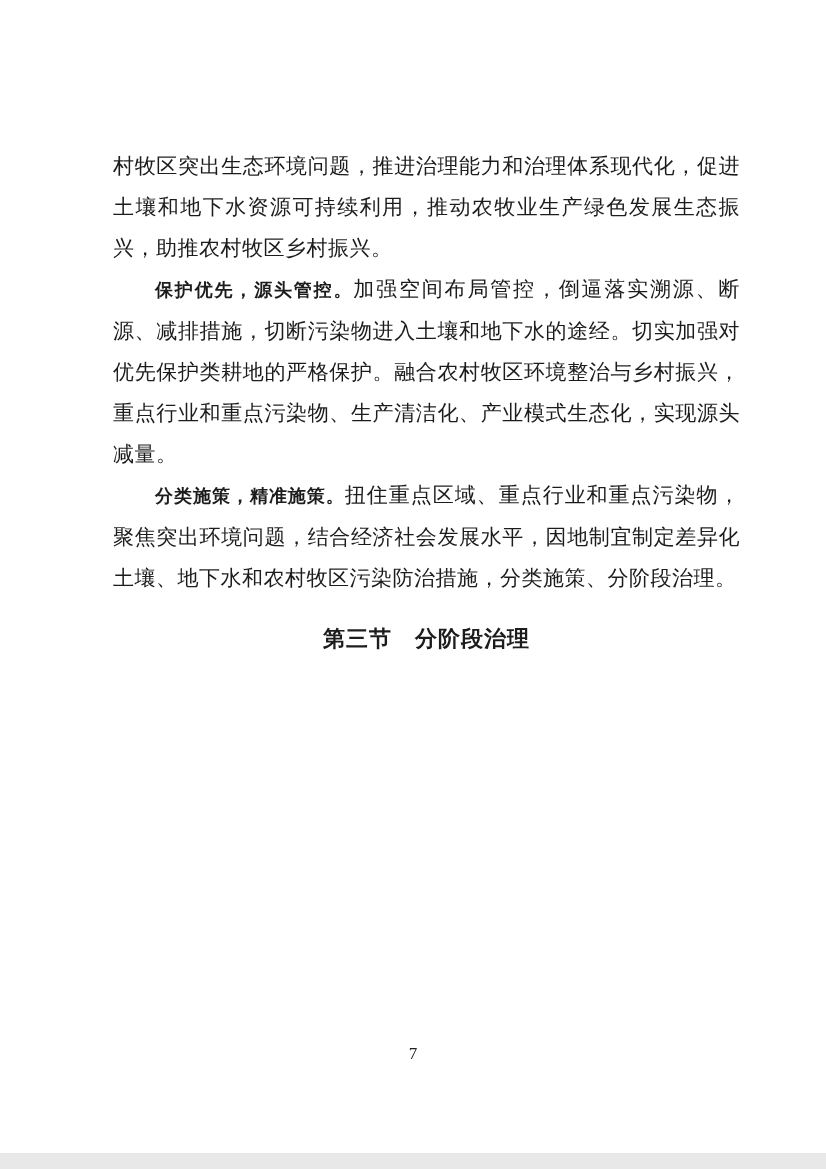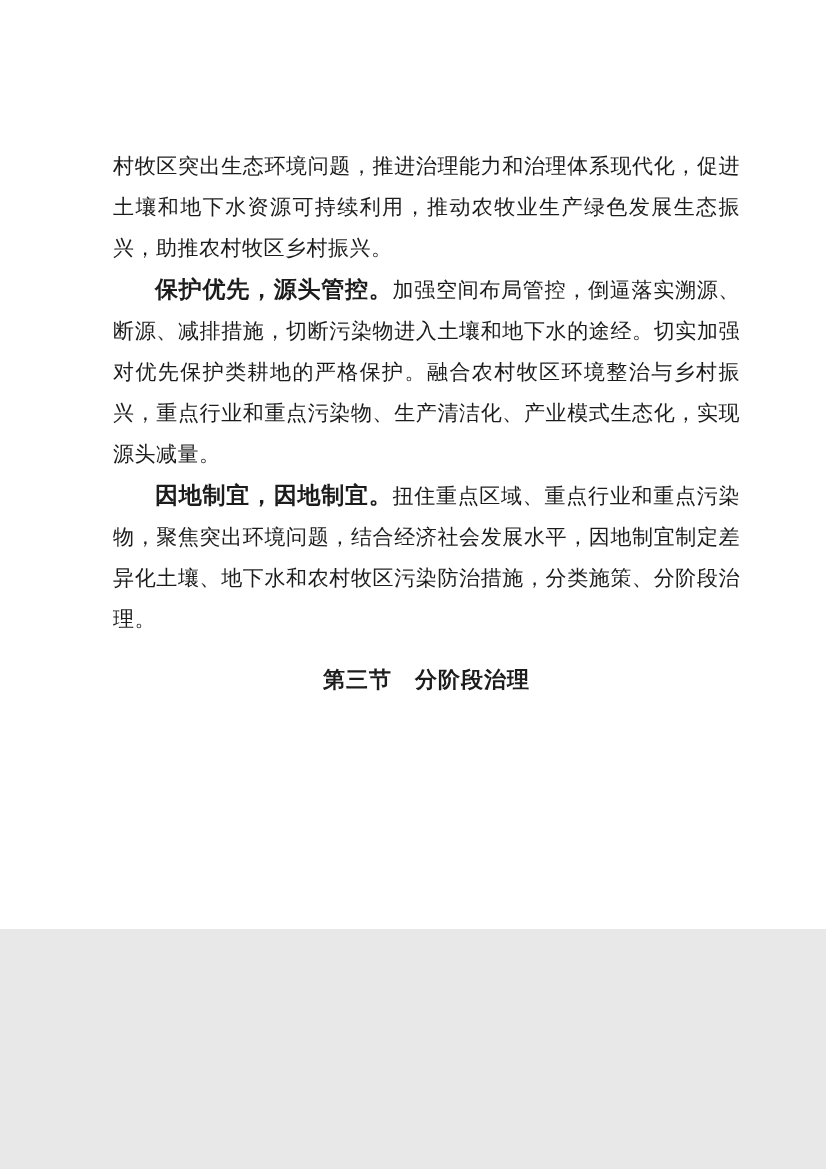--- a/index.html
+++ b/index.html
@@ -3,21 +3,21 @@
 <meta charset="utf-8">
 <style>
   html, body {
     margin: 0;
     padding: 0;
     background: #e8e8e8;
   }
   .page {
     position: relative;
     width: 826px;
-    height: 929px;
+    height: 1153px;
     margin: 0 auto;
     background: #ffffff;
     font-family: "Liberation Serif", "DejaVu Serif", serif;
     color: #1c1c1c;
     overflow: hidden;
   }
   .content {
     position: absolute;
     left: 113px;
     top: 146px;
@@ -30,21 +30,21 @@
     text-align: justify;
     text-justify: inter-character;
     letter-spacing: 0.5px;
   }
   .para.indent {
     text-indent: 2em;
   }
   .lead {
     font-weight: 700;
     font-family: Liberation Sans, sans-serif;
-    font-size: 23px;
+    font-size: 18px;
   }
   .section-heading {
     margin: 18px 0 30px 0;
     font-size: 22px;
     line-height: 44px;
     font-weight: 700;
     text-align: center;
     letter-spacing: 1px;
   }
   .page-number {
@@ -62,21 +62,21 @@
 <body>
 
 <div class="page">
   <div class="content">
 
     <p class="para">村牧区突出生态环境问题，推进治理能力和治理体系现代化，促进土壤和地下水资源可持续利用，推动农牧业生产绿色发展生态振兴，助推农村牧区乡村振兴。</p>
 
 
     <p class="para indent"><strong class="lead">保护优先，源头管控。</strong><span>加强空间布局管控，倒逼落实溯源、断源、减排措施，切断污染物进入土壤和地下水的途经。切实加强对优先保护类耕地的严格保护。融合农村牧区环境整治与乡村振兴，重点行业和重点污染物、生产清洁化、产业模式生态化，实现源头减量。</span></p>
 
-    <p class="para indent"><strong class="lead">因地制宜，因地制宜。</strong><span>扭住重点区域、重点行业和重点污染物，聚焦突出环境问题，结合经济社会发展水平，因地制宜制定差异化土壤、地下水和农村牧区污染防治措施，分类施策、分阶段治理。</span></p>
+    <p class="para indent"><strong class="lead">分类施策，精准施策。</strong><span>扭住重点区域、重点行业和重点污染物，聚焦突出环境问题，结合经济社会发展水平，因地制宜制定差异化土壤、地下水和农村牧区污染防治措施，分类施策、分阶段治理。</span></p>
 
 
     <h2 class="section-heading">第三节　分阶段治理</h2>
 
 
   </div>
 
   <div class="page-number">7</div>
 </div>
 

